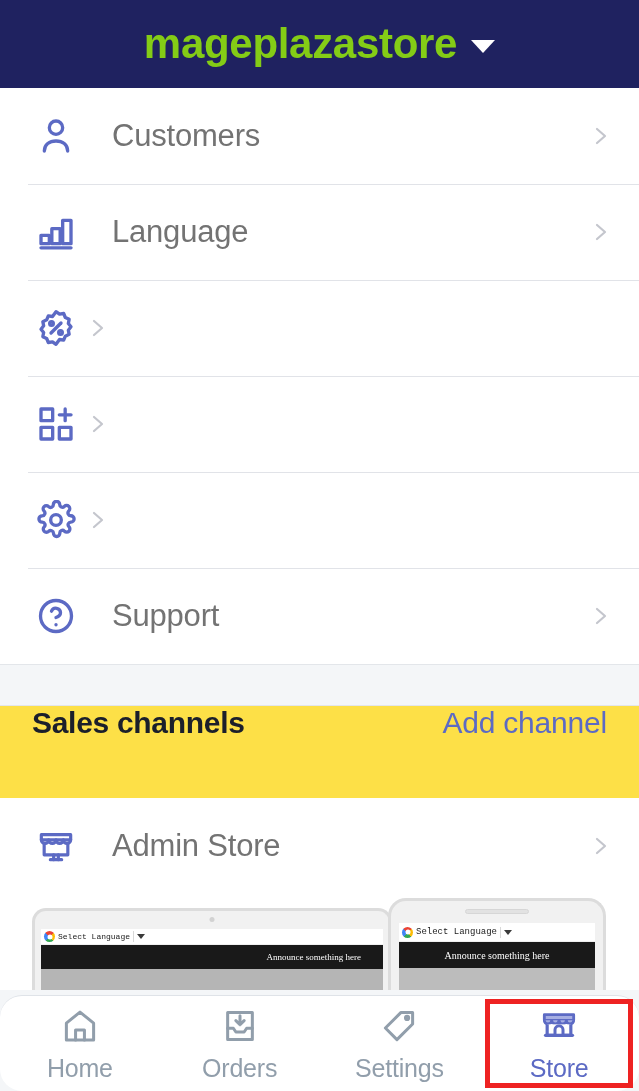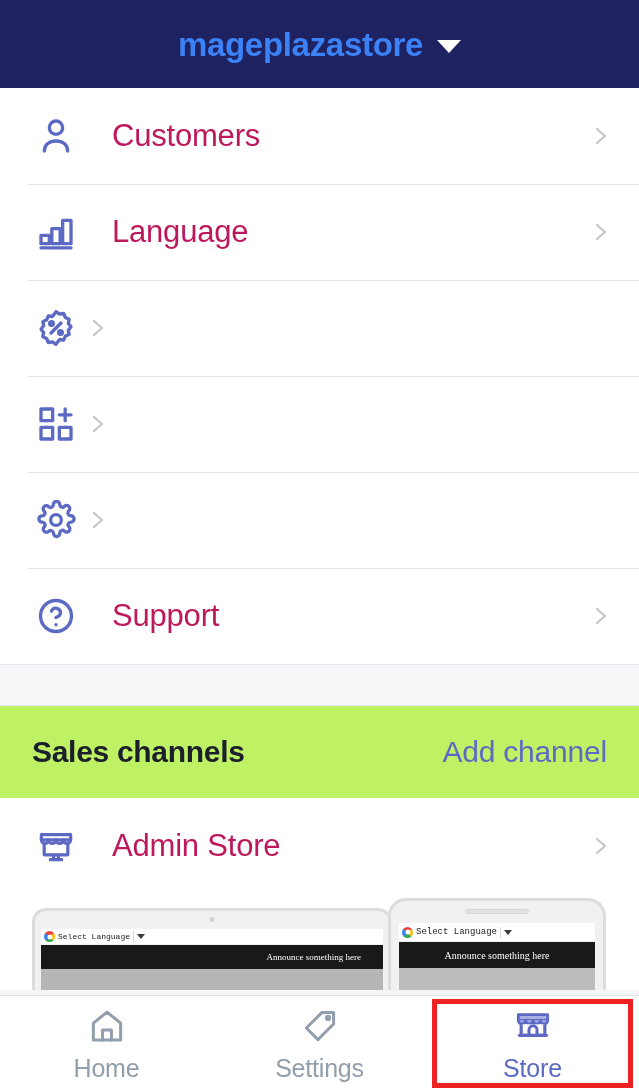--- a/index.html
+++ b/index.html
@@ -28,25 +28,25 @@
     justify-content: center;
     color: #ffffff;
   }
   .header-title-row {
     display: flex;
     align-items: center;
     gap: 14px;
     height: 46px;
   }
   .header-title {
-    font-size: 33px;
+    font-size: 42px;
     font-weight: bold;
     letter-spacing: -0.3px;
     line-height: 1;
-    color: #3b82f6;
+    color: #84cc16;
   }
   .caret-down {
     width: 0; height: 0;
     border-left: 12px solid transparent;
     border-right: 12px solid transparent;
     border-top: 13px solid #ffffff;
     margin-top: 4px;
   }
   .header-sub {
     font-size: 23px;
@@ -86,39 +86,39 @@
     width: 56px;
     flex: 0 0 56px;
     display: flex;
     align-items: center;
     justify-content: center;
     color: #5c6ac4;
   }
   .row-label {
     flex: 1 1 auto;
     font-size: 31px;
-    color: #be185d;
+    color: #737373;
     padding-left: 28px;
     letter-spacing: -0.2px;
   }
   .chev {
     flex: 0 0 auto;
     width: 26px; height: 26px;
     display: flex; align-items: center; justify-content: center;
   }
   .chev svg { display: block; }
 
   
   .section-head {
     height: 92px;
     display: flex;
-    align-items: center;
+    align-items: flex-start;
     justify-content: space-between;
     padding: 0 32px 0 32px;
-    background: #bef264;
+    background: #fde047;
   }
   .section-title {
     font-size: 30px;
     font-weight: bold;
     color: #1b1f2b;
     letter-spacing: -0.3px;
   }
   .section-action {
     font-size: 30px;
     color: #5c6ac4;
@@ -247,20 +247,21 @@
   .device.phone .store-band { background: #bcbcbc; height: 60px; }
 
   
   .tabbar {
     flex: 0 0 96px;
     height: 96px;
     background: #ffffff;
     border-top: 1px solid #dfe3e8;
     display: flex;
     align-items: stretch;
+    border-radius: 22px;
   }
   .tab {
     flex: 1 1 0;
     display: flex;
     flex-direction: column;
     align-items: center;
     justify-content: center;
     gap: 6px;
     position: relative;
     color: #919eab;
@@ -457,20 +458,30 @@
     <div class="tab">
       <span class="tab-icon">
         <svg width="38" height="38" viewBox="0 0 24 24" fill="none" stroke="#919eab" stroke-width="1.9" stroke-linecap="round" stroke-linejoin="round">
           <path d="M3.4 10.2L12 3.2l8.6 7v10.6H3.4z"></path>
           <path d="M9.2 20.8v-6.2h5.6v6.2"></path>
         </svg>
       </span>
       <span class="tab-label">Home</span>
     </div>
 
+    <div class="tab">
+      <span class="tab-icon">
+        <svg width="38" height="38" viewBox="0 0 24 24" fill="none" stroke="#919eab" stroke-width="1.9" stroke-linecap="round" stroke-linejoin="round">
+          <path d="M4.2 3.4h15.6v17.2H4.2z"></path>
+          <path d="M4.2 13.4h3.6l1.6 2.4h5.2l1.6-2.4h3.6"></path>
+          <path d="M12 5.6v5.4M9.4 8.6L12 11.2l2.6-2.6"></path>
+        </svg>
+      </span>
+      <span class="tab-label">Orders</span>
+    </div>
 
     <div class="tab">
       <span class="tab-icon">
         <svg width="38" height="38" viewBox="0 0 24 24" fill="none" stroke="#919eab" stroke-width="1.9" stroke-linecap="round" stroke-linejoin="round">
           <path d="M20.6 3.4h-7.3L3.4 13.3l7.3 7.3 9.9-9.9z"></path>
           <circle cx="17.1" cy="6.9" r="1"></circle>
         </svg>
       </span>
       <span class="tab-label">Settings</span>
     </div>

